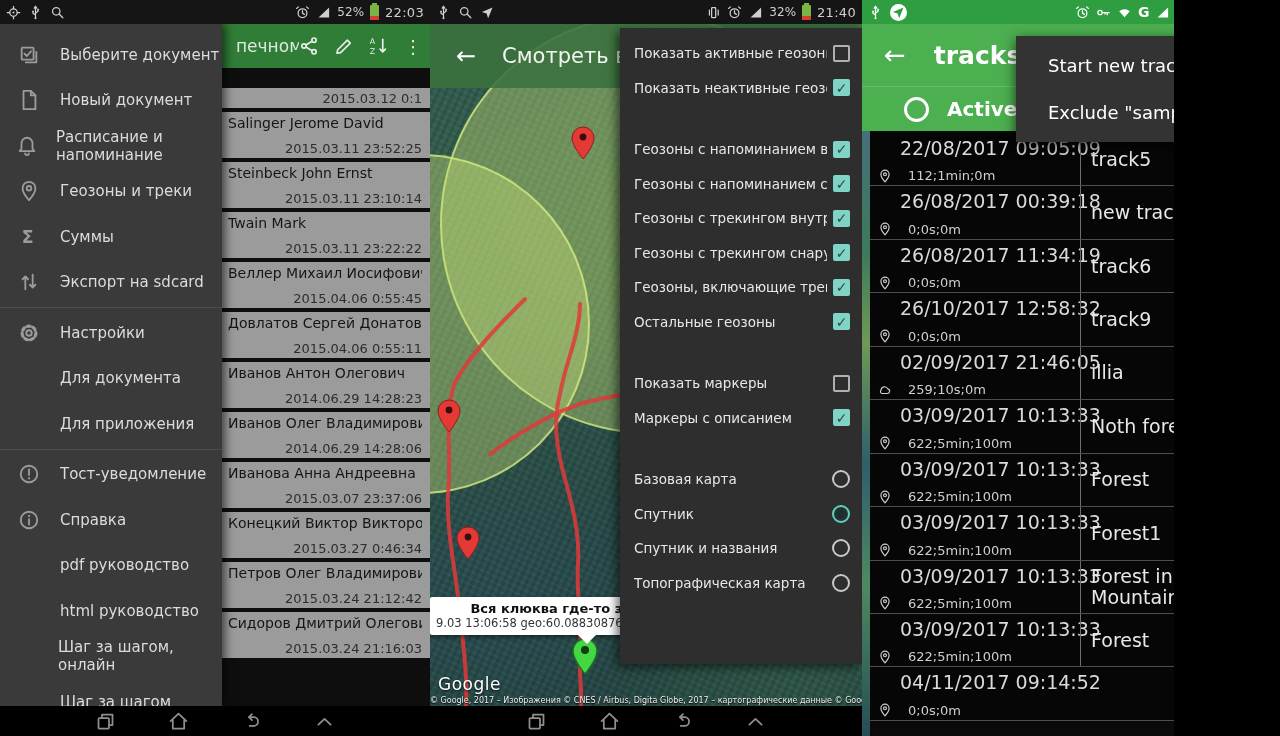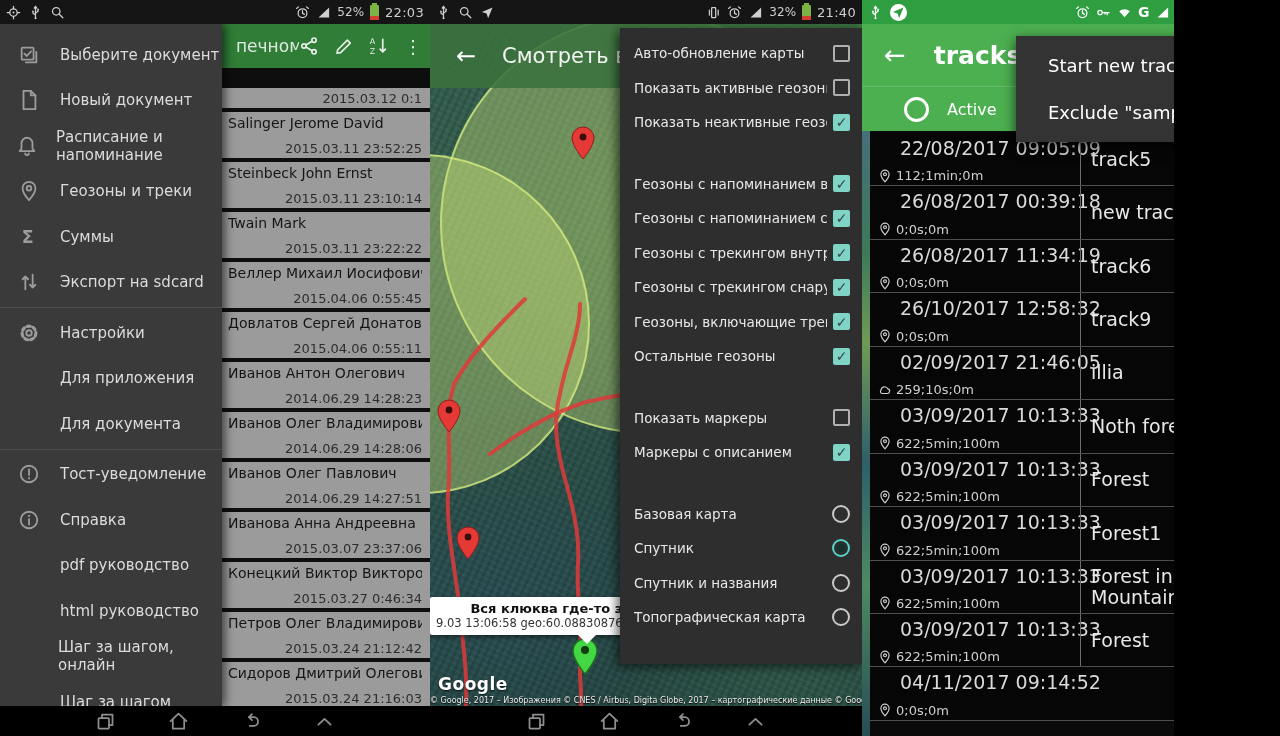--- a/index.html
+++ b/index.html
@@ -50,45 +50,45 @@
 .map:before{content:"";position:absolute;inset:0;background:repeating-linear-gradient(115deg,rgba(0,0,0,.12) 0 3px,transparent 3px 7px),repeating-linear-gradient(25deg,rgba(255,255,255,.04) 0 2px,transparent 2px 6px)}
 .geofence{position:absolute;border-radius:50%;background:rgba(205,228,120,.38);border:2px solid rgba(214,236,130,.75)}
 .mtoolbar{position:absolute;left:0;right:0;top:0;height:64px;background:rgba(58,114,62,.88);display:flex;align-items:center;color:#f2f5f2;z-index:6}
 .mtoolbar .back{font-size:24px;margin:0 26px 0 26px;color:#fff}
 .mtoolbar .mtitle{font-size:21px;white-space:nowrap;overflow:hidden}
 .tracksvg{position:absolute;inset:0;z-index:3}
 .infowin{position:absolute;left:0;top:573px;width:268px;background:#fff;border-radius:2px;z-index:4;padding:4px 6px 5px;box-shadow:0 2px 5px rgba(0,0,0,.5)}
 .infowin:after{content:"";position:absolute;left:148px;top:100%;border:9px solid transparent;border-top-color:#fff}
 .iw-title{font-size:13px;font-weight:bold;color:#111;text-align:center;white-space:nowrap;overflow:hidden}
 .iw-sub{font-size:11.5px;color:#333;white-space:nowrap;overflow:hidden}
-.glogo{position:absolute;left:8px;bottom:12px;color:#fff;font-size:17px;font-weight:bold;letter-spacing:.5px;z-index:4;text-shadow:0 1px 2px rgba(0,0,0,.8)}
+.glogo{position:absolute;left:8px;bottom:12px;color:#fff;font-size:17px;font-weight:normal;letter-spacing:.5px;z-index:4;text-shadow:0 1px 2px rgba(0,0,0,.8)}
 .attrib{position:absolute;left:0;right:0;bottom:1px;font-size:8px;color:#eee;text-align:center;z-index:4;text-shadow:0 1px 1px #000;white-space:nowrap;overflow:hidden}
 .mapmenu{position:absolute;top:4px;right:0;width:242px;height:636px;background:#2e2e2e;z-index:20;box-shadow:-3px 3px 10px rgba(0,0,0,.6);padding:8px 0;overflow:hidden}
 .mm-item{display:flex;align-items:center;height:34.5px;padding:0 12px 0 14px;color:#e8e8e8;font-size:13.5px}
 .mm-item .lbl{flex:1;white-space:nowrap;overflow:hidden;margin-right:6px}
 .mm-gap{height:27px}
 .cbx{width:17px;height:17px;border:2px solid #b0b0b0;border-radius:2px;flex:none}
 .cbx.on{border:none;background:#7fd4c5;color:#37474f;display:flex;align-items:center;justify-content:center;font-weight:bold;font-size:14px}
 .rad{width:18px;height:18px;border:2px solid #c9c9c9;border-radius:50%;flex:none;position:relative}
 .rad.on{border-color:#58d2c2}
 .rad.on:after{content:"";position:absolute;inset:3px;border-radius:50%;background:#14332f}
 
 .rtoolbar{position:absolute;left:0;right:0;top:24px;height:62px;background:#4caf50;display:flex;align-items:center;color:#fff;z-index:10}
 .rtoolbar .back{font-size:26px;margin:0 28px 0 22px}
 .rtoolbar .rtitle{font-size:25px;font-weight:bold}
 .activerow{position:absolute;left:0;right:0;top:86px;height:45px;background:#4caf50;border-top:1px solid #66bb6a;display:flex;align-items:center;color:#fff;z-index:9}
 .act-circle{width:25px;height:25px;border:3px solid #fff;border-radius:50%;margin:0 18px 0 42px}
-.act-lbl{font-size:16px;font-weight:normal}
+.act-lbl{font-size:20px;font-weight:bold}
 .edgestrip{position:absolute;left:0;top:131px;bottom:0;width:8px;background:linear-gradient(#46707a,#3d7a5a 20%,#6f9a55 35%,#2e5f6b 55%,#4d8a62 75%,#274d55);z-index:8}
 .tracklist{position:absolute;left:8px;right:0;top:133px;height:588px;display:flex;flex-direction:column;z-index:5;background:#060606}
 .trow{display:flex;height:53.45px;border-bottom:1px solid #4e4e4e;background:#060606}
 .tc-left{width:210px;padding:4px 4px 2px 8px;display:flex;flex-direction:column;justify-content:space-between}
 .tc-right{flex:1;border-left:1px solid #6e6e6e;display:flex;align-items:center;padding:2px 10px;color:#e8e8e8}
 .t-date{color:#dadada;font-size:19px;padding-left:22px;white-space:nowrap}
-.t-stats{color:#cfcfcf;font-size:13px;display:flex;align-items:center;gap:4px}
+.t-stats{color:#cfcfcf;font-size:13px;display:flex;align-items:center;gap:16px}
 .t-name{font-size:19px;line-height:21px;flex:1}
 .t-check{color:#23c32a;font-size:27px;font-weight:bold;margin-left:4px;text-shadow:0 0 1px #23c32a}
 .popup{position:absolute;top:36px;left:154px;right:4px;background:#333;z-index:25;box-shadow:0 4px 12px rgba(0,0,0,.7);padding:6px 16px}
 .pop-item{display:flex;align-items:center;height:47px;padding:0 14px 0 16px;color:#fff;font-size:18px}
 .pop-item .lbl{flex:1;white-space:nowrap;overflow:hidden}
 .pop-cbx{width:20px;height:20px;border:2px solid #dcdcdc;border-radius:2px;flex:none;margin-left:8px}
 .rbottom{position:absolute;left:0;right:0;bottom:0;height:15px;background:#0a0a0a;z-index:6}
 </style>
 </head>
 <body>
@@ -174,24 +174,20 @@
         </div>
         <div class="docrow">
           <span class="doc-name">Иванов Антон Олегович</span>
           <span class="doc-date">2014.06.29 14:28:23</span>
         </div>
         <div class="docrow">
           <span class="doc-name">Иванов Олег Владимирович</span>
           <span class="doc-date">2014.06.29 14:28:06</span>
         </div>
         <div class="docrow">
-          <span class="doc-name">Иванов Олег Павлович</span>
-          <span class="doc-date">2014.06.29 14:27:51</span>
-        </div>
-        <div class="docrow">
           <span class="doc-name">Иванова Анна Андреевна</span>
           <span class="doc-date">2015.03.07 23:37:06</span>
         </div>
         <div class="docrow">
           <span class="doc-name">Конецкий Виктор Викторович</span>
           <span class="doc-date">2015.03.27 0:46:34</span>
         </div>
         <div class="docrow">
           <span class="doc-name">Петров Олег Владимирович</span>
           <span class="doc-date">2015.03.24 21:12:42</span>
@@ -260,25 +256,25 @@
           <span class="d-ic">
             <svg class="ic" width="22" height="22" viewBox="0 0 24 24" fill="none" stroke="currentColor" stroke-width="2" stroke-linecap="round" stroke-linejoin="round">
               <circle cx="12" cy="12" r="3"></circle>
               <circle cx="12" cy="12" r="7.5" stroke-width="3.4" stroke-dasharray="3.4 3.2"></circle>
             </svg>
           </span>
           <span>Настройки</span>
         </div>
         <div class="d-item">
           <span class="d-ic"></span>
+          <span>Для документа</span>
+        </div>
+        <div class="d-item">
+          <span class="d-ic"></span>
           <span>Для приложения</span>
-        </div>
-        <div class="d-item">
-          <span class="d-ic"></span>
-          <span>Для документа</span>
         </div>
         <div class="d-divider"></div>
         <div class="d-item">
           <span class="d-ic">
             <svg class="ic" width="22" height="22" viewBox="0 0 24 24" fill="none" stroke="currentColor" stroke-width="2" stroke-linecap="round" stroke-linejoin="round">
               <circle cx="12" cy="12" r="9"></circle>
               <path d="M12 7v6M12 16.4v.6"></path>
             </svg>
           </span>
           <span>Тост-уведомление</span>
@@ -393,24 +389,20 @@
       <div class="infowin">
         <div class="iw-title">Вся клюква где-то здесь</div>
         <div class="iw-sub">9.03 13:06:58 geo:60.08830876789997,3</div>
       </div>
 
       <span class="glogo">Google</span>
       <div class="attrib">© Google, 2017 – Изображения © CNES / Airbus, Digita Globe, 2017 – картографические данные © Google</div>
 
       <div class="mapmenu" id="map-menu">
           <div class="mm-item">
-            <span class="lbl">Авто-обновление карты</span>
-            <span class="cbx"></span>
-          </div>
-          <div class="mm-item">
             <span class="lbl">Показать активные геозоны</span>
             <span class="cbx"></span>
           </div>
           <div class="mm-item">
             <span class="lbl">Показать неактивные геозоны</span>
             <span class="cbx on">✓</span>
           </div>
           <div class="mm-gap"></div>
           <div class="mm-item">
             <span class="lbl">Геозоны с напоминанием внутри</span>

